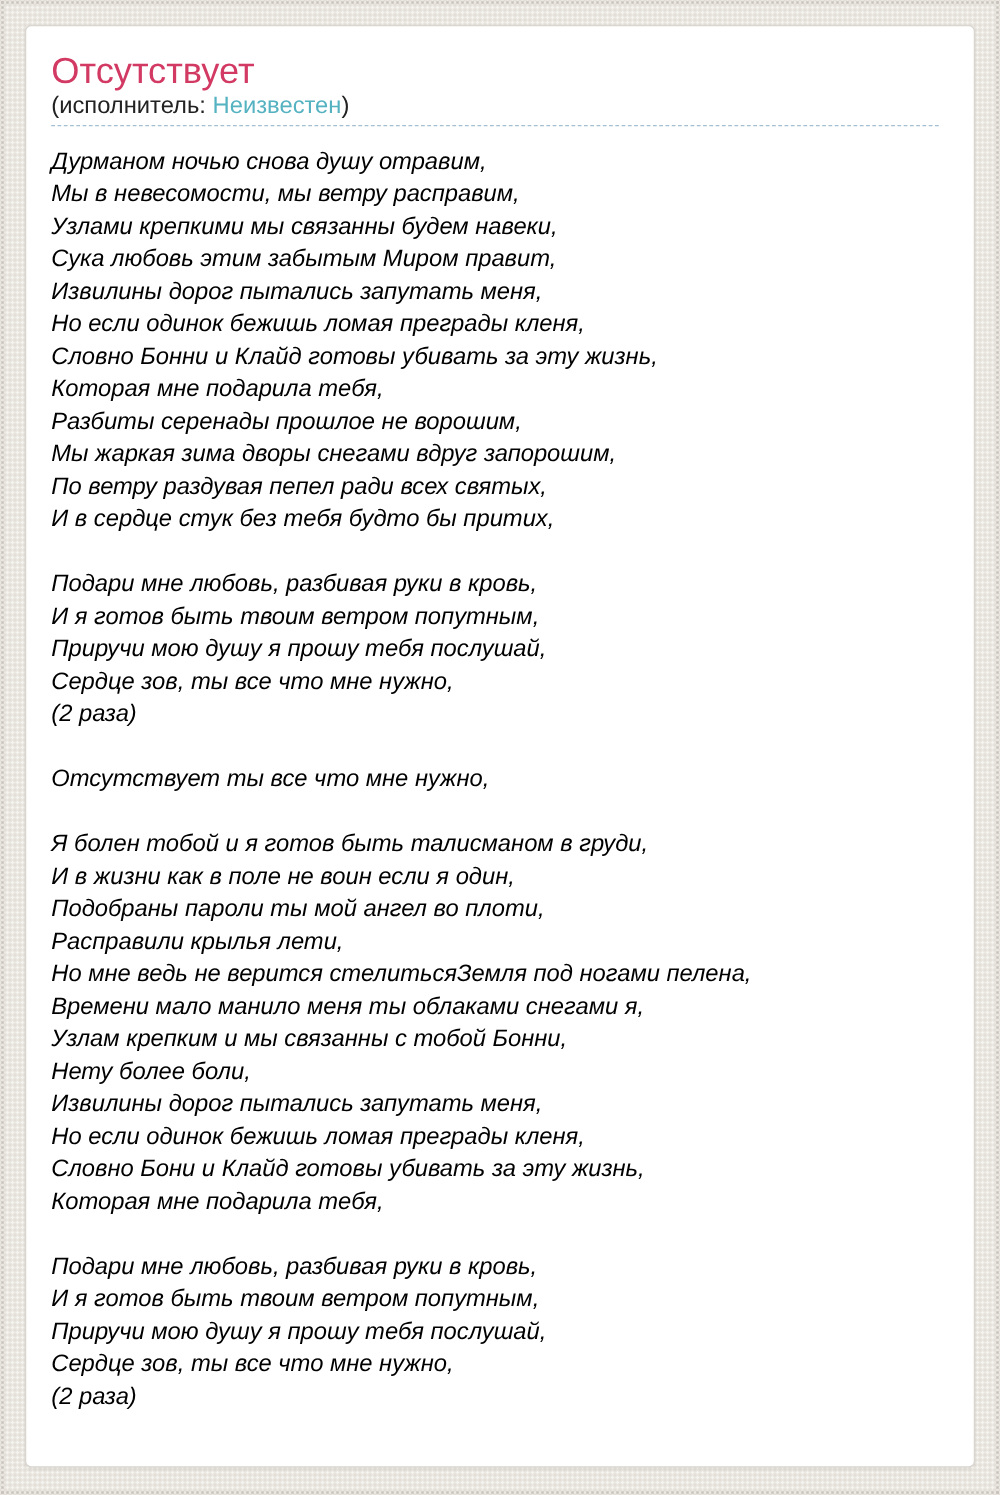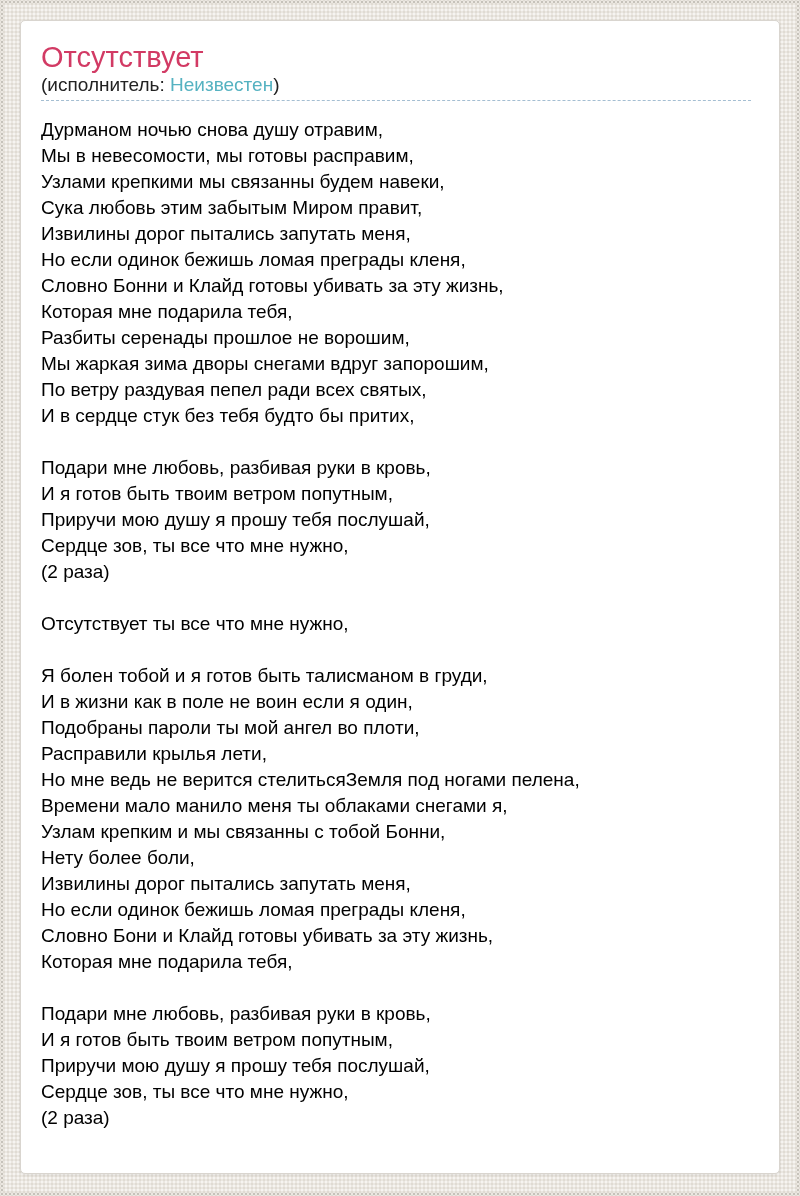--- a/index.html
+++ b/index.html
@@ -57,20 +57,21 @@
   a.artist-link {
     color: #55b2c1;
     text-decoration: none;
     cursor: pointer;
   }
   .lyrics {
     margin-top: 16px;
     font-size: 19px;
     line-height: 26px;
     color: #000000;
+    font-style: italic;
   }
   .stanza {
     margin: 0 0 26px 0;
   }
   .line {
     white-space: nowrap;
   }
 </style>
 </head>
 <body>
@@ -81,21 +82,21 @@
   <div class="song-header">
     <h1 class="song-title">Отсутствует</h1>
     <div class="artist-line">
       <span>(исполнитель: </span><a href="#" class="artist-link">Неизвестен</a><span>)</span>
     </div>
   </div>
 
   <div class="lyrics" id="lyrics">
       <div class="stanza">
         <div class="line">Дурманом ночью снова душу отравим,</div>
-        <div class="line">Мы в невесомости, мы готовы расправим,</div>
+        <div class="line">Мы в невесомости, мы ветру расправим,</div>
         <div class="line">Узлами крепкими мы связанны будем навеки,</div>
         <div class="line">Сука любовь этим забытым Миром правит,</div>
         <div class="line">Извилины дорог пытались запутать меня,</div>
         <div class="line">Но если одинок бежишь ломая преграды кленя,</div>
         <div class="line">Словно Бонни и Клайд готовы убивать за эту жизнь,</div>
         <div class="line">Которая мне подарила тебя,</div>
         <div class="line">Разбиты серенады прошлое не ворошим,</div>
         <div class="line">Мы жаркая зима дворы снегами вдруг запорошим,</div>
         <div class="line">По ветру раздувая пепел ради всех святых,</div>
         <div class="line">И в сердце стук без тебя будто бы притих,</div>

